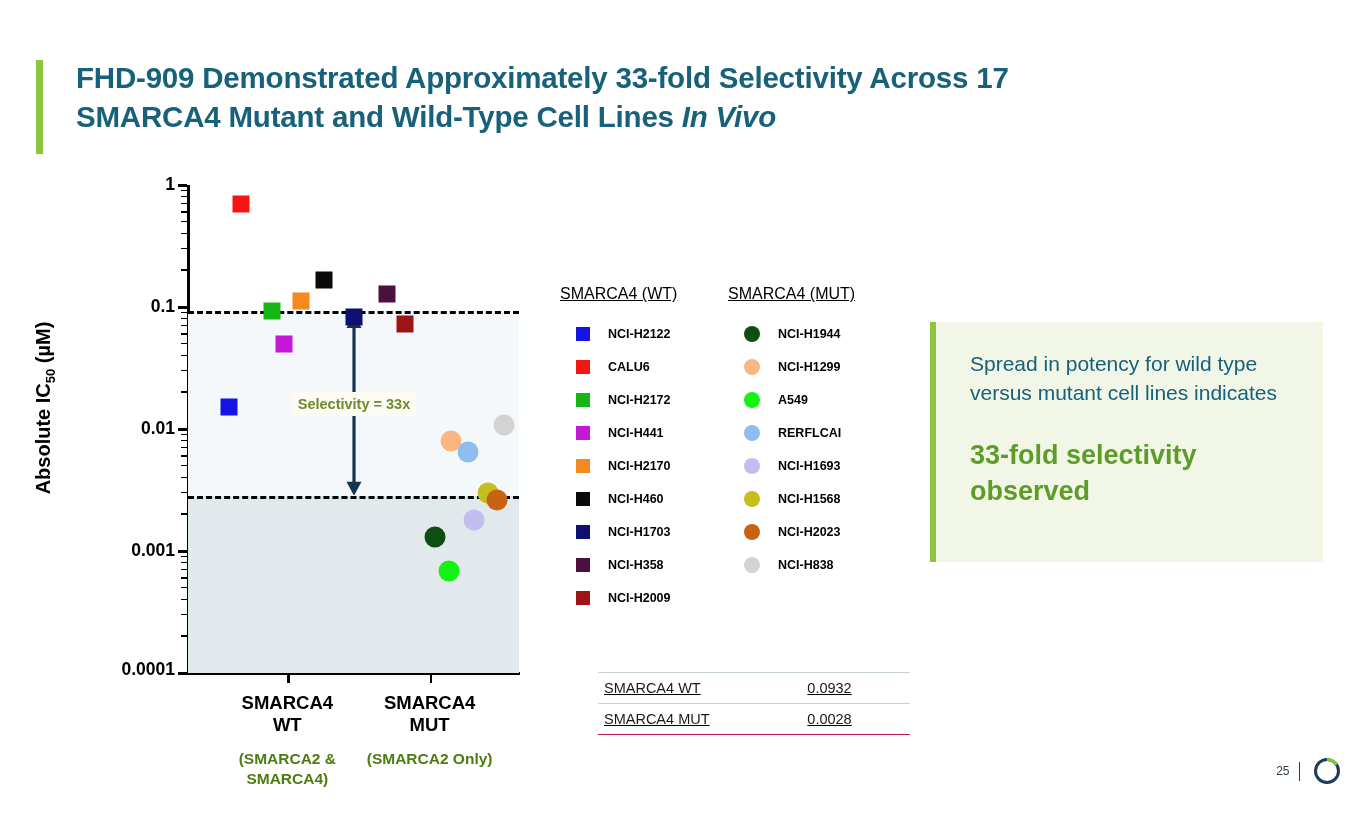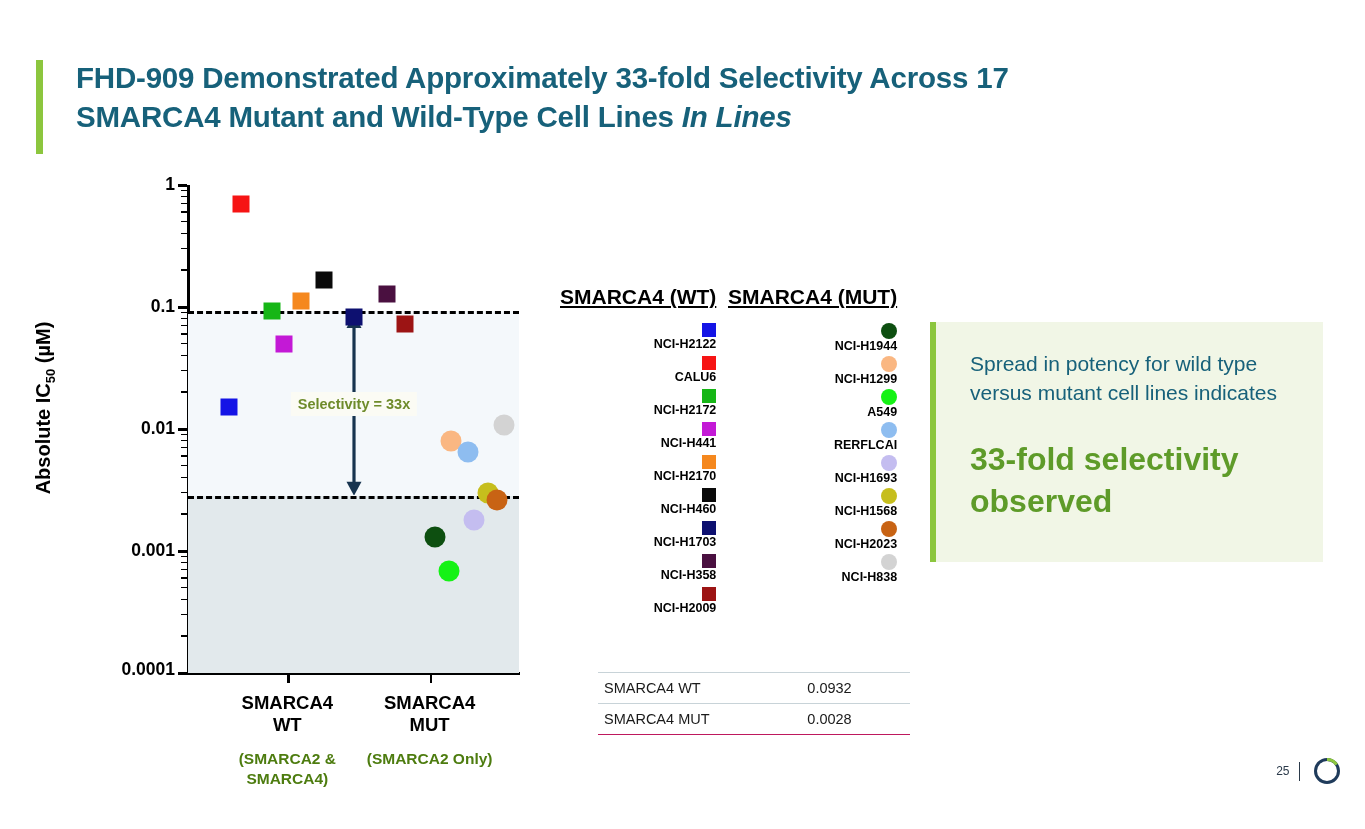--- a/index.html
+++ b/index.html
@@ -187,32 +187,31 @@
     position: absolute;
     left: 560px;
     top: 285px;
     width: 380px;
     height: 340px;
   }
   .legend-col { position: absolute; top: 0; }
   #legend-col-wt { left: 0px; }
   #legend-col-mut { left: 168px; }
   .legend-head {
-    font-size: 21px;
-    font-weight: bold;
+    font-size: 16px;
+    font-weight: normal;
     color: #000;
     text-decoration: underline;
     white-space: nowrap;
     margin-bottom: 14px;
   }
   .legend-item {
     display: flex;
-    align-items: flex-end;
+    align-items: center;
     height: 33px;
-    flex-direction: column;
   }
   .legend-swatch { width: 14px; height: 14px; margin-left: 16px; }
   .legend-swatch.ci { border-radius: 50%; width: 16px; height: 16px; }
   .legend-text {
     font-size: 12.5px;
     font-weight: bold;
     color: #000;
     margin-left: 18px;
     white-space: nowrap;
   }
@@ -227,20 +226,21 @@
   #median-table .thead {
     text-align: right;
     font-size: 15px;
     color: #1a1a1a;
     padding: 0 24px 5px 0;
   }
   #median-table .thead sub { font-size: 10.5px; }
   #median-table table {
     border-collapse: collapse;
     width: 100%;
+    text-decoration: underline;
   }
   #median-table td {
     font-size: 14.5px;
     color: #1a1a1a;
     padding: 7px 2px 7px 6px;
     border-top: 1px solid #C8D3D8;
   }
   #median-table td.val { text-align: center; padding-right: 34px; }
   #median-table tr:last-child td { border-bottom: 1px solid #be185d; }
 
@@ -265,21 +265,21 @@
     top: 28px;
     width: 320px;
   }
   #callout-lead {
     font-size: 21px;
     color: #17617A;
     line-height: 1.38;
   }
   #callout-highlight {
     margin-top: 30px;
-    font-size: 32px;
+    font-size: 27px;
     font-weight: bold;
     color: #5E9B29;
     line-height: 1.32;
   }
 
   
   #footer {
     position: absolute;
     right: 22px;
     bottom: 42px;
@@ -298,21 +298,21 @@
     margin-right: 11px;
   }
 </style>
 </head>
 <body>
 
 <div id="title-block">
   <div id="title-accent"></div>
   <div id="title-text">
     <span>FHD-909 Demonstrated Approximately 33-fold Selectivity Across 17</span><br>
-    <span>SMARCA4 Mutant and Wild-Type Cell Lines </span><span class="ital">In Lines</span>
+    <span>SMARCA4 Mutant and Wild-Type Cell Lines </span><span class="ital">In Vivo</span>
   </div>
 </div>
 
 <div id="chart-area">
   <div id="y-axis-title">
     <span>Absolute IC</span><sub>50</sub><span> (µM)</span>
   </div>
 
   <div id="ylabels">
       <div class="ylabel-major" style="top: 4px;">1</div>

